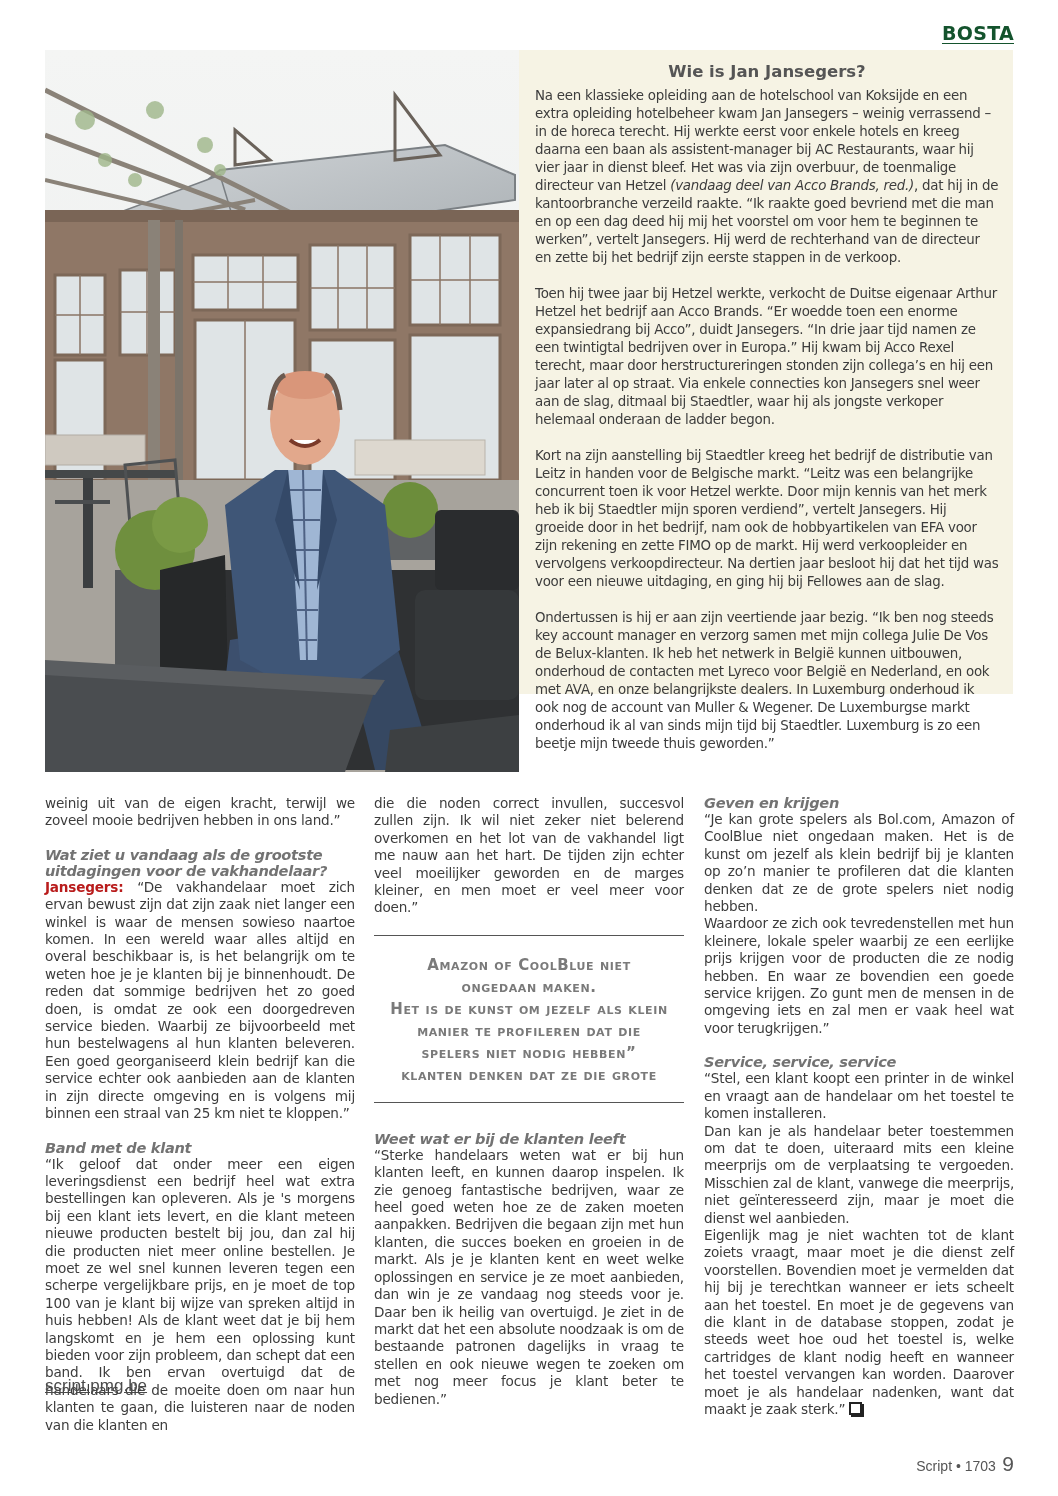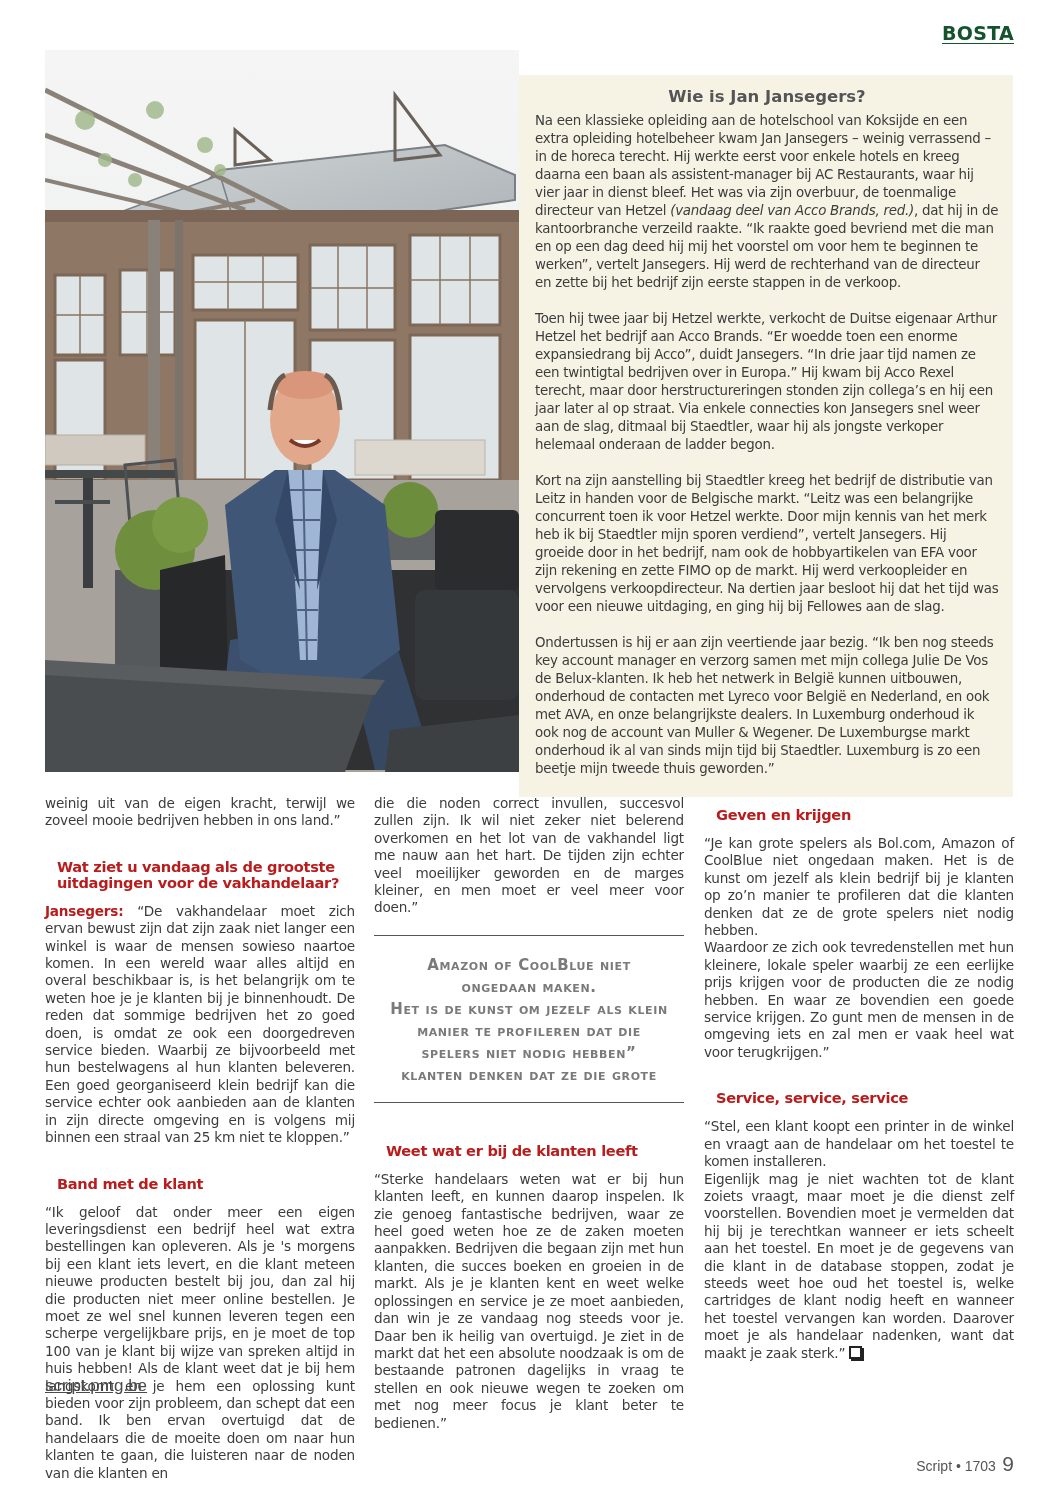--- a/index.html
+++ b/index.html
@@ -4,29 +4,29 @@
 <style>
   html, body { margin:0; padding:0; background:#ffffff; }
   body { width:1058px; height:1496px; position:relative; overflow:hidden;
          font-family:"DejaVu Sans", sans-serif; color:#3a3a3a; }
   .section-tag { position:absolute; right:44px; top:22px; font-size:19px; color:#14532d;
                  text-decoration:underline; text-underline-offset:3px; letter-spacing:0.3px;font-weight:bold; }
   
   .photo { position:absolute; left:45px; top:50px; width:474px; height:722px; overflow:hidden; background:#f2f3f2; }
   .photo svg { display:block; width:100%; height:100%; }
   
-  .bio { position:absolute; left:519px; top:50px; width:494px; height:722px; background:#f6f3e4;
-         box-sizing:border-box; padding:12px 14px 0 16px;margin-top:25px; }
+  .bio { position:absolute; left:519px; top:50px; width:494px; height:644px; background:#f6f3e4;
+         box-sizing:border-box; padding:12px 14px 0 16px; }
   .bio h2 { margin:0 0 6px 0; text-align:center; font-size:16.5px; font-weight:bold; color:#555; }
   .bio p { margin:0 0 18px 0; font-size:13.4px; line-height:18px; color:#3c3c3c; letter-spacing:-0.25px; }
   .bio p i { font-style:italic; }
   
   .col { position:absolute; top:795px; width:310px; font-size:13.6px; line-height:17.4px; color:#3c3c3c; }
   .col p { margin:0; text-align:justify; letter-spacing:-0.2px; }
-  .col h3 { margin:12px; font-size:14.6px; line-height:16px; font-weight:bold; color:#b91c1c; letter-spacing:-0.3px; }
+  .col h3 { margin:0; font-size:14.6px; line-height:16px; font-weight:bold; color:#737373; letter-spacing:-0.3px;font-style:italic; }
   .col .gap { height:17px; }
   .c1 { left:45px; }
   .c2 { left:374px; }
   .c3 { left:704px; }
   .speaker { font-weight:bold; color:#b91c1c; }
   .rule { border:0; border-top:1.5px solid #555; margin:0; width:310px; }
   .pull { text-align:center; font-weight:bold; color:#7a7a7a; font-variant:small-caps; font-size:15px; line-height:22px;
           letter-spacing:0.6px; padding:18px 4px 16px 4px; text-transform:none; }
   .pull span { display:block; }
   .end-box { display:inline-block; width:9px; height:9px; border:2px solid #222; box-shadow:2px 2px 0 #222; margin-left:4px; vertical-align:-1px; }
@@ -197,20 +197,21 @@
   <p>“Sterke handelaars weten wat er bij hun klanten leeft, en kunnen daarop inspelen. Ik zie genoeg fantastische bedrijven, waar ze heel goed weten hoe ze de zaken moeten aanpakken. Bedrijven die begaan zijn met hun klanten, die succes boeken en groeien in de markt. Als je je klanten kent en weet welke oplossingen en service je ze moet aanbieden, dan win je ze vandaag nog steeds voor je. Daar ben ik heilig van overtuigd. Je ziet in de markt dat het een absolute noodzaak is om de bestaande patronen dagelijks in vraag te stellen en ook nieuwe wegen te zoeken om met nog meer focus je klant beter te bedienen.”</p>
 </div>
 
 <div class="col c3">
   <h3>Geven en krijgen</h3>
   <p>“Je kan grote spelers als Bol.com, Amazon of CoolBlue niet ongedaan maken. Het is de kunst om jezelf als klein bedrijf bij je klanten op zo’n manier te profileren dat die klanten denken dat ze de grote spelers niet nodig hebben.</p>
   <p>Waardoor ze zich ook tevredenstellen met hun kleinere, lokale speler waarbij ze een eerlijke prijs krijgen voor de producten die ze nodig hebben. En waar ze bovendien een goede service krijgen. Zo gunt men de mensen in de omgeving iets en zal men er vaak heel wat voor terugkrijgen.”</p>
   <div class="gap"></div>
   <h3>Service, service, service</h3>
   <p>“Stel, een klant koopt een printer in de winkel en vraagt aan de handelaar om het toestel te komen installeren.</p>
+  <p>Dan kan je als handelaar beter toestemmen om dat te doen, uiteraard mits een kleine meerprijs om de verplaatsing te vergoeden. Misschien zal de klant, vanwege die meerprijs, niet geïnteresseerd zijn, maar je moet die dienst wel aanbieden.</p>
   <p><span>Eigenlijk mag je niet wachten tot de klant zoiets vraagt, maar moet je die dienst zelf voorstellen. Bovendien moet je vermelden dat hij bij je terechtkan wanneer er iets scheelt aan het toestel. En moet je de gegevens van die klant in de database stoppen, zodat je steeds weet hoe oud het toestel is, welke cartridges de klant nodig heeft en wanneer het toestel vervangen kan worden. Daarover moet je als handelaar nadenken, want dat maakt je zaak sterk.”</span><span class="end-box"></span></p>
 </div>
 
 <a class="footer-url">script.pmg.be</a>
 <div class="footer-issue">
   <span class="mag">Script • 1703</span>
   <span class="num">9</span>
 </div>
 
 </body></html>

